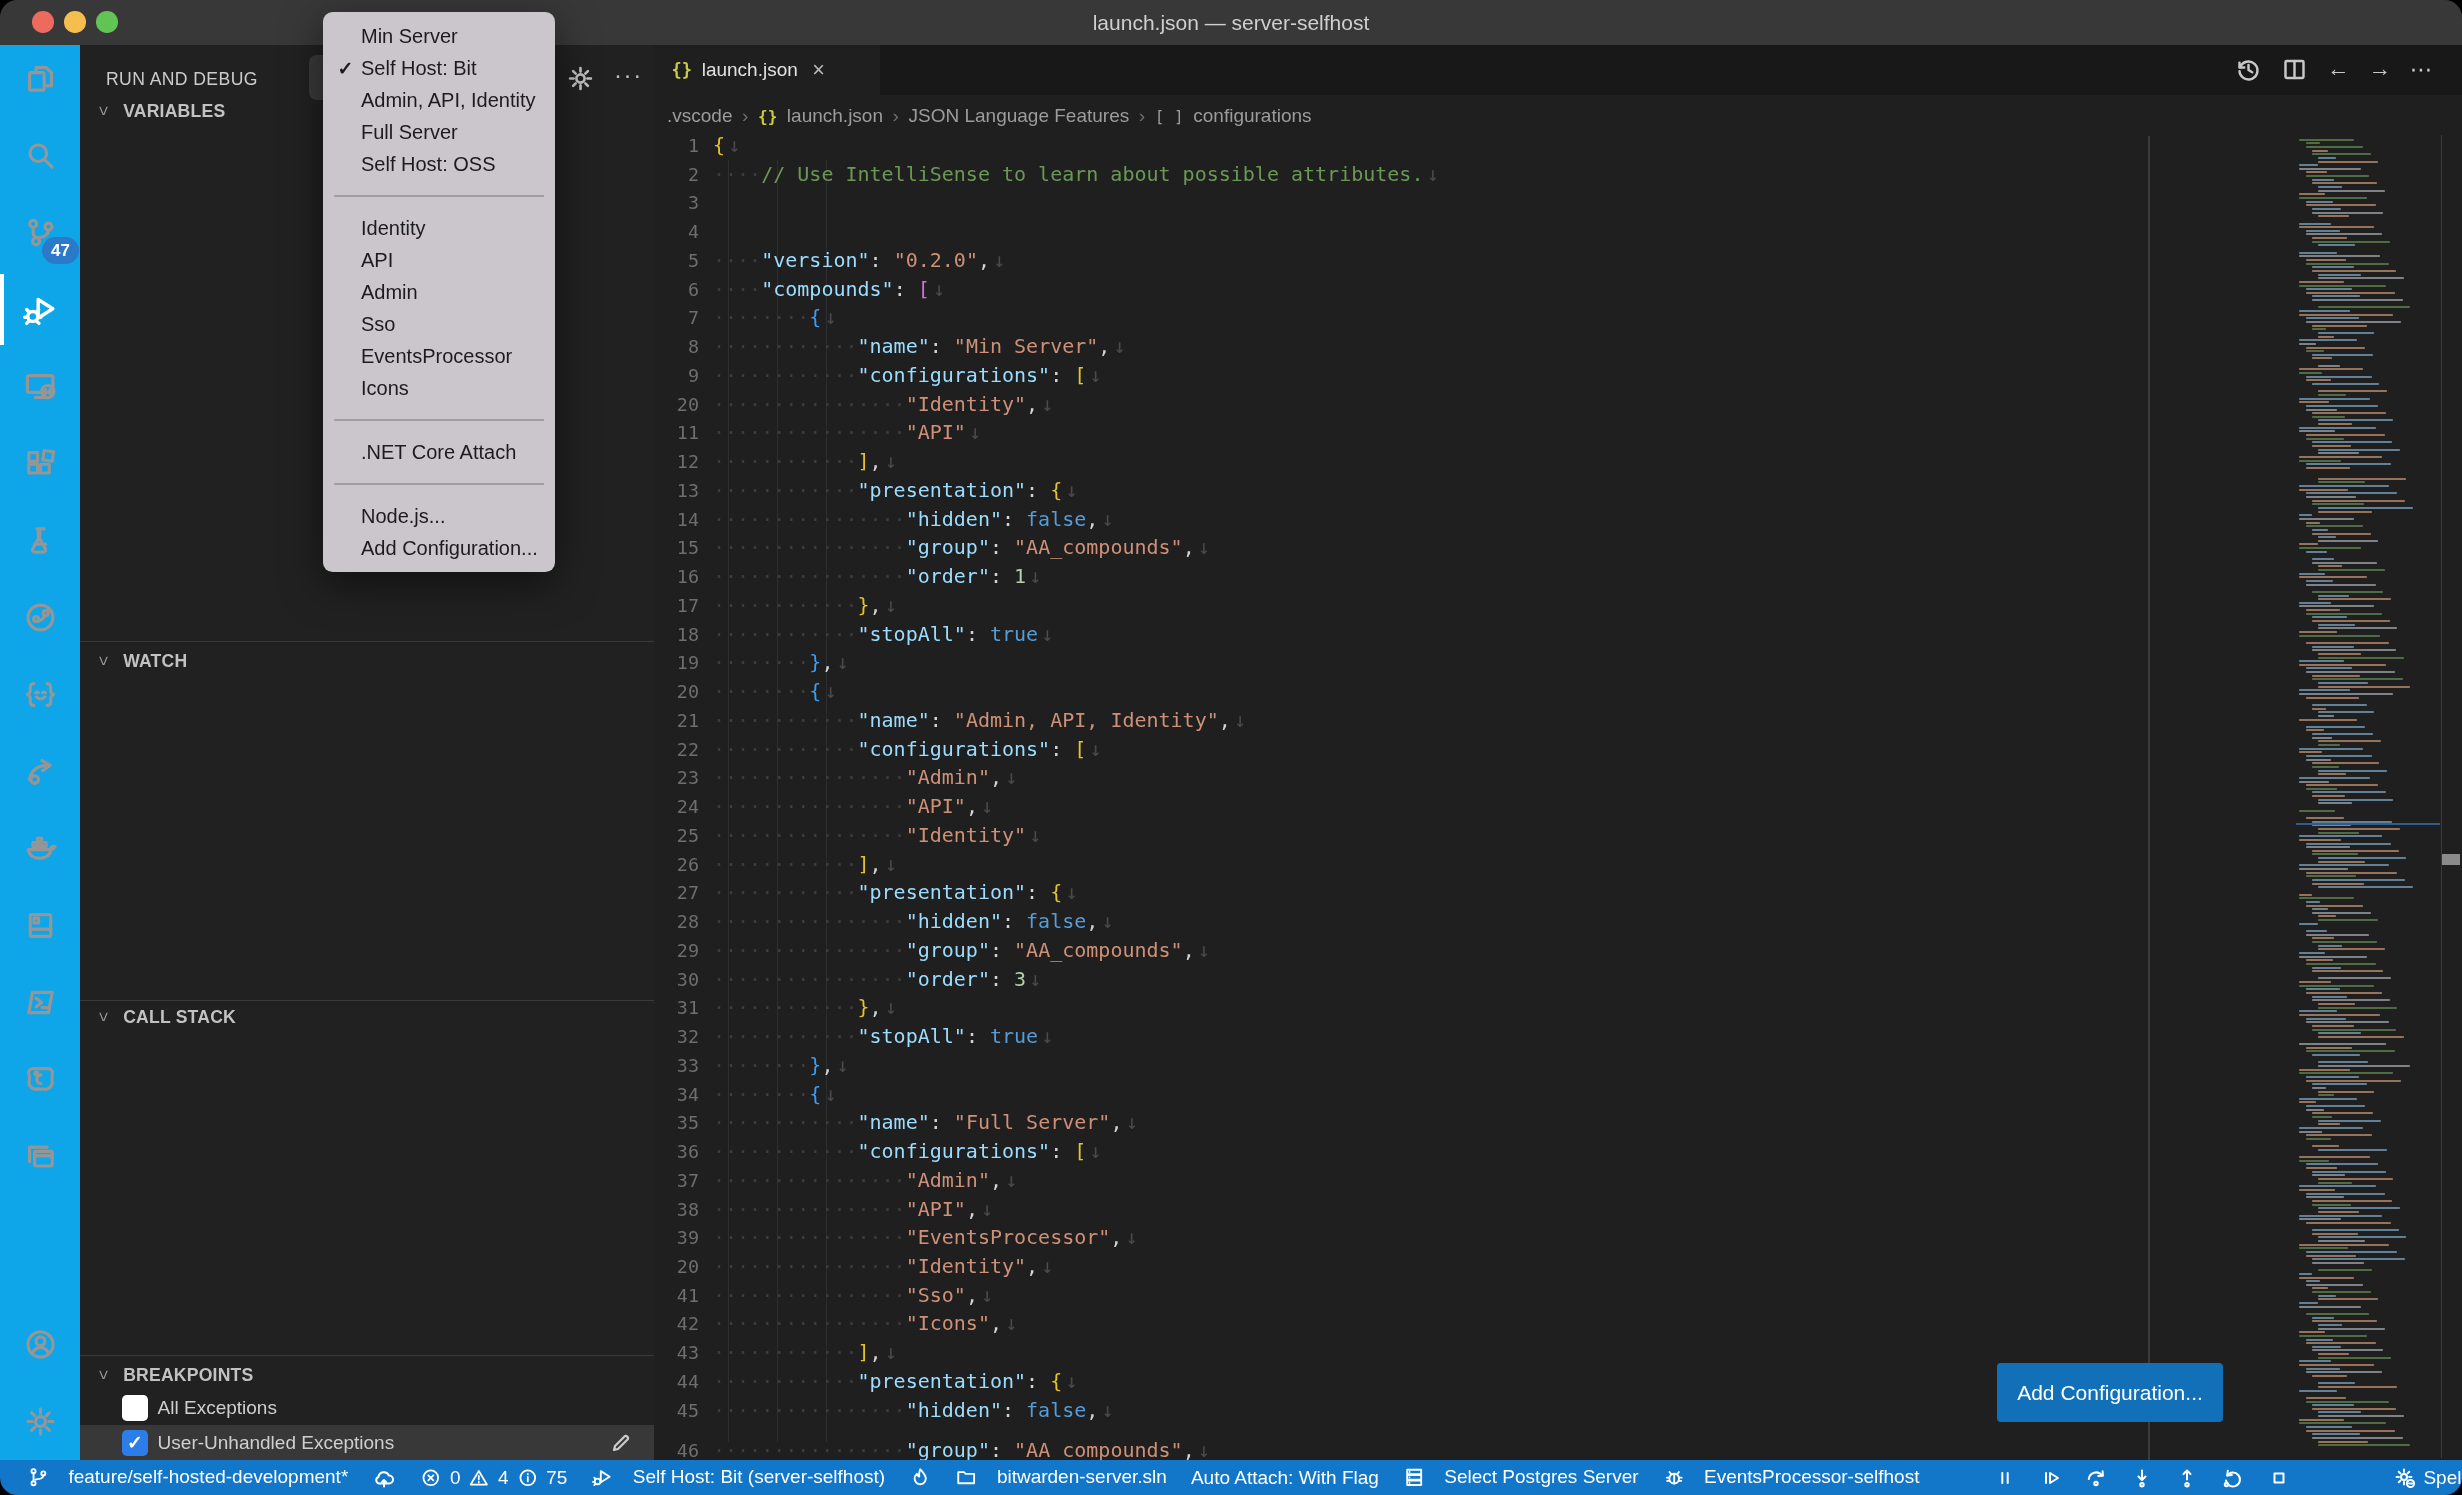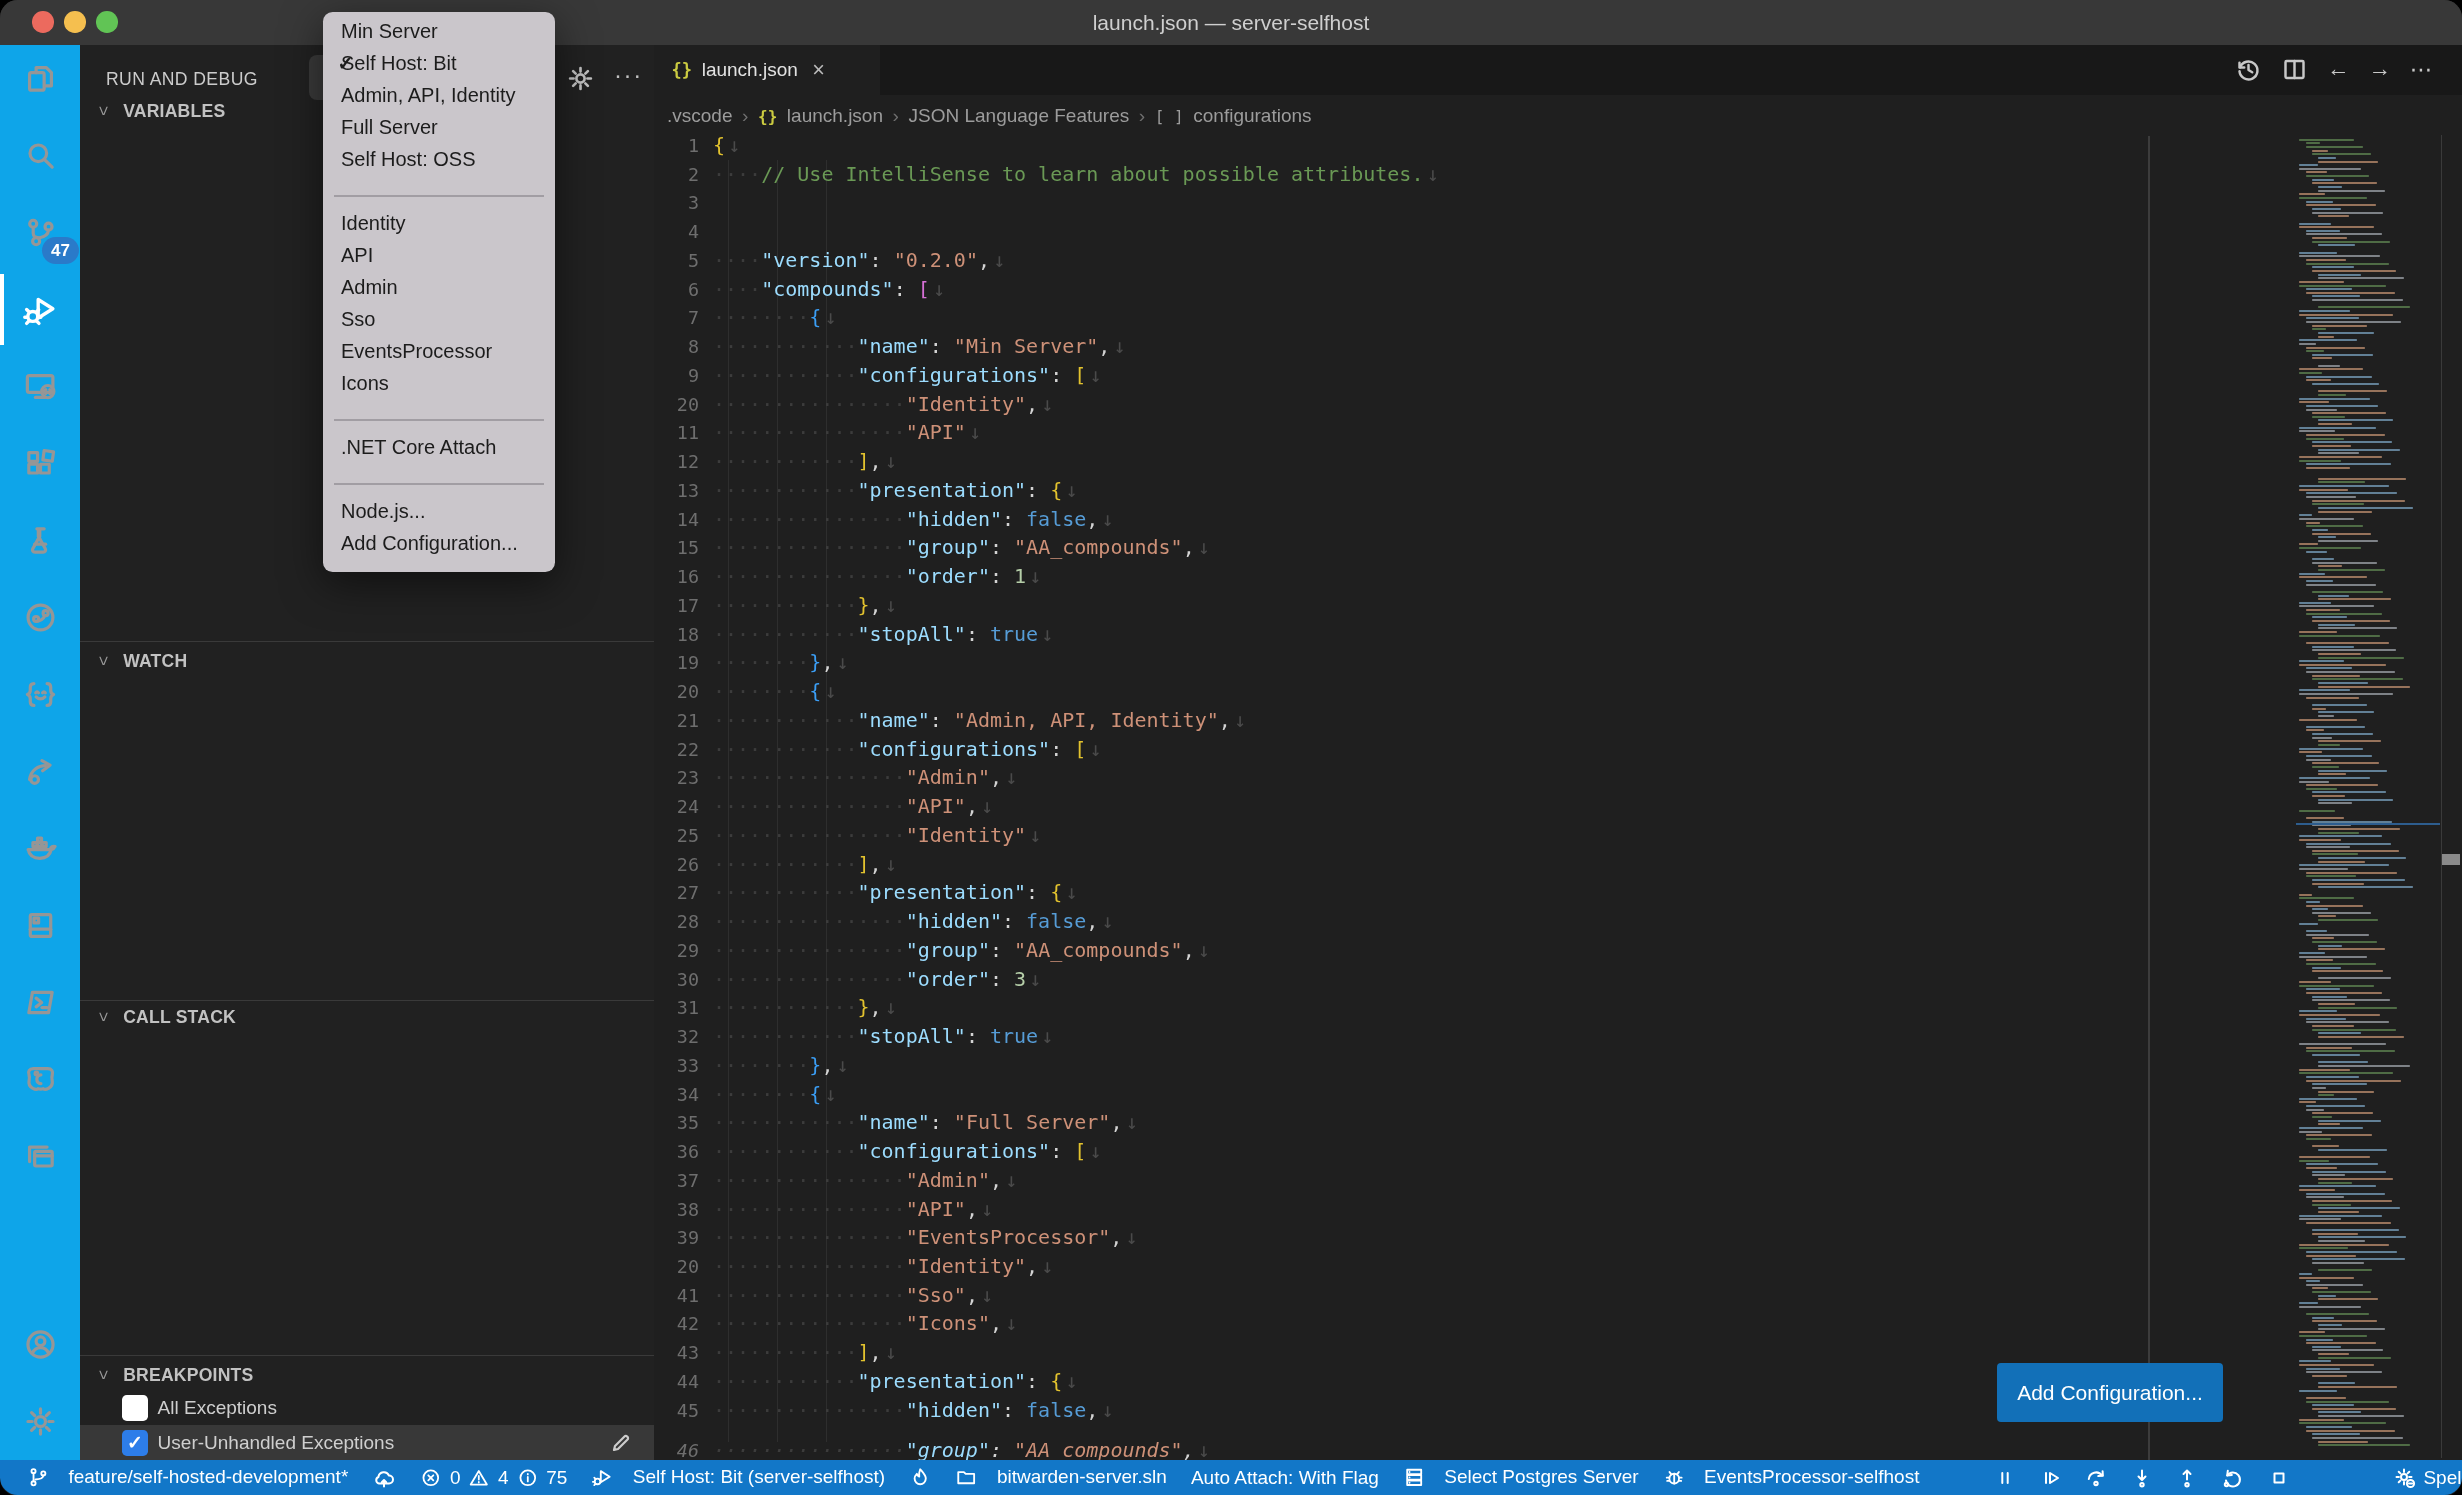--- a/index.html
+++ b/index.html
@@ -82,21 +82,21 @@
   .mm-blue{position:absolute;left:2296px;top:823px;width:144px;height:2.4px;background:#2d5d8e;}
   .mm-border{position:absolute;left:2441px;top:135px;width:0.8px;height:1323px;background:#3a3a3a;}
   .scroll-marker{position:absolute;left:2442px;top:854px;width:18.4px;height:11.2px;background:#8a8a8a;}
 
   .add-config{position:absolute;left:1997px;top:1363px;width:226px;height:59px;background:#1270b8;border-radius:4px;
               color:#ffffff;font-size:21px;display:flex;align-items:center;justify-content:center;}
 
   
   .menu{position:absolute;left:323px;top:12px;width:232px;background:#cac6cb;border-radius:9.6px;box-shadow:0 11.2px 40px rgba(0,0,0,0.5);
         padding:8px 0 8px 0;z-index:50;}
-  .menu-item{height:32px;display:flex;align-items:flex-start;font-size:20px;color:#1c1c1c;position:relative;padding-left:18px;}
+  .menu-item{height:32px;display:flex;align-items:center;font-size:20px;color:#1c1c1c;position:relative;padding-left:38px;}
   .menu-check{position:absolute;left:14.4px;font-size:19px;font-weight:bold;color:#1c1c1c;}
   .menu-sep{height:32px;display:flex;align-items:center;}
   .menu-sep-line{height:1.6px;background:#a19da3;width:210px;margin:0 auto;}
 
   
   .statusbar{position:absolute;left:0;top:1460px;width:2462px;height:35px;background:#1277c8;border-radius:0 0 17.6px 17.6px;color:#fff;overflow:hidden;}
   .sb-left{position:absolute;left:27px;top:0;height:35px;display:flex;align-items:center;gap:24px;}
   .sb-item{display:flex;align-items:center;gap:19px;font-size:19px;white-space:nowrap;}
   .sb-probs{display:flex;align-items:center;gap:8px;font-size:19px;}
   .sicon{stroke:#ffffff;fill:none;stroke-width:2;stroke-linecap:round;stroke-linejoin:round;}
@@ -372,21 +372,21 @@
       <div class="cl" style="top: 1006px;"><span class="ln">36</span><span class="lc"><span class="tk-w">············</span><span class="tk-k">"configurations"</span><span class="tk-p">: </span><span class="tk-g1">[</span><span class="tk-e">↓</span></span></div>
       <div class="cl" style="top: 1035px;"><span class="ln">37</span><span class="lc"><span class="tk-w">················</span><span class="tk-s">"Admin"</span><span class="tk-p">,</span><span class="tk-e">↓</span></span></div>
       <div class="cl" style="top: 1064px;"><span class="ln">38</span><span class="lc"><span class="tk-w">················</span><span class="tk-s">"API"</span><span class="tk-p">,</span><span class="tk-e">↓</span></span></div>
       <div class="cl" style="top: 1092px;"><span class="ln">39</span><span class="lc"><span class="tk-w">················</span><span class="tk-s">"EventsProcessor"</span><span class="tk-p">,</span><span class="tk-e">↓</span></span></div>
       <div class="cl" style="top: 1121px;"><span class="ln">20</span><span class="lc"><span class="tk-w">················</span><span class="tk-s">"Identity"</span><span class="tk-p">,</span><span class="tk-e">↓</span></span></div>
       <div class="cl" style="top: 1150px;"><span class="ln">41</span><span class="lc"><span class="tk-w">················</span><span class="tk-s">"Sso"</span><span class="tk-p">,</span><span class="tk-e">↓</span></span></div>
       <div class="cl" style="top: 1178px;"><span class="ln">42</span><span class="lc"><span class="tk-w">················</span><span class="tk-s">"Icons"</span><span class="tk-p">,</span><span class="tk-e">↓</span></span></div>
       <div class="cl" style="top: 1207px;"><span class="ln">43</span><span class="lc"><span class="tk-w">············</span><span class="tk-g1">]</span><span class="tk-p">,</span><span class="tk-e">↓</span></span></div>
       <div class="cl" style="top: 1236px;"><span class="ln">44</span><span class="lc"><span class="tk-w">············</span><span class="tk-k">"presentation"</span><span class="tk-p">: </span><span class="tk-g1">{</span><span class="tk-e">↓</span></span></div>
       <div class="cl" style="top: 1265px;"><span class="ln">45</span><span class="lc"><span class="tk-w">················</span><span class="tk-k">"hidden"</span><span class="tk-p">: </span><span class="tk-b">false</span><span class="tk-p">,</span><span class="tk-e">↓</span></span></div>
-      <div class="cl" style="top: 1305px; font-style: italic;"><span class="ln">46</span><span class="lc"><span class="tk-w">················</span><span class="tk-k">"group"</span><span class="tk-p">: </span><span class="tk-s">"AA_compounds"</span><span class="tk-p">,</span><span class="tk-e">↓</span></span></div>
+      <div class="cl" style="top: 1305px;"><span class="ln">46</span><span class="lc"><span class="tk-w">················</span><span class="tk-k">"group"</span><span class="tk-p">: </span><span class="tk-s">"AA_compounds"</span><span class="tk-p">,</span><span class="tk-e">↓</span></span></div>
     </div>
 
   <div id="minimap">
       <div class="mm-row" style="top: 3.6px; left: 3.2px; width: 55px; background: rgb(88, 122, 76);"></div>
       <div class="mm-row" style="top: 7.3px; left: 9.6px; width: 14.4px; background: rgb(88, 122, 76);"></div>
       <div class="mm-row" style="top: 11px; left: 9.6px; width: 57px; background: rgb(88, 122, 76);"></div>
       <div class="mm-row" style="top: 14.6px; left: 16px; width: 16px; background: rgb(173, 130, 102);"></div>
       <div class="mm-row" style="top: 18px; left: 16px; width: 59px; background: rgb(88, 122, 76);"></div>
       <div class="mm-row" style="top: 22px; left: 22.4px; width: 17.6px; background: rgb(110, 146, 172);"></div>
       <div class="mm-row" style="top: 25.5px; left: 22.4px; width: 60px; background: rgb(173, 130, 102);"></div>

